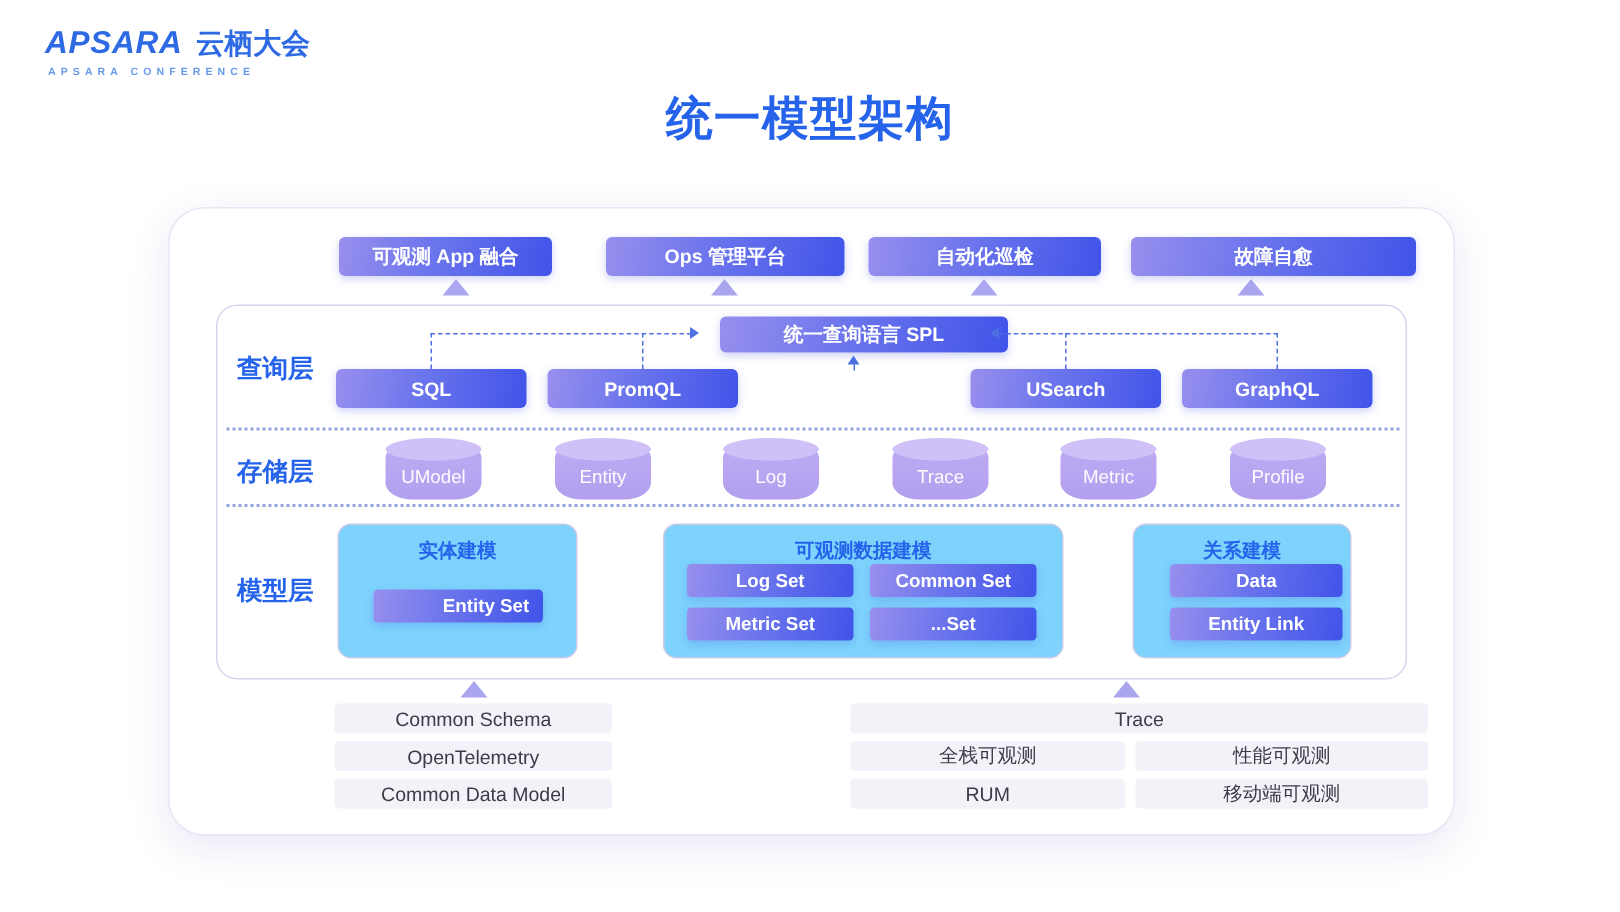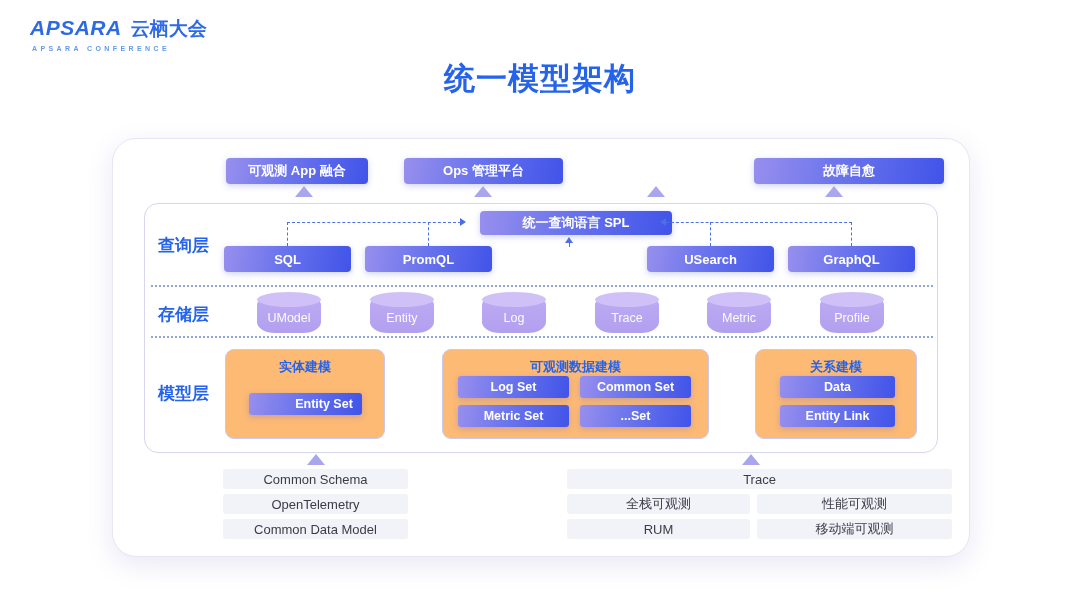--- a/index.html
+++ b/index.html
@@ -60,21 +60,21 @@
   .cyl { position:absolute; top:95px; width:64px; height:34px;
          background:linear-gradient(180deg,#bcaaf3 0%,#b2a0ef 100%);
          border-radius:6px 6px 18px 18px / 6px 6px 11px 11px;
          display:flex; align-items:center; justify-content:center; }
   .cyl-top { position:absolute; left:0; top:-7px; width:64px; height:15px;
              border-radius:50%; background:#cfc1f8; }
   .cyl-label { position:relative; color:rgba(255,255,255,.96); font-size:12.5px;
                font-weight:400; padding-top:4px; }
 
   
-  .model-box { position:absolute; top:145px; height:90px; background:#fdba74;
+  .model-box { position:absolute; top:145px; height:90px; background:#7dd3fc;
                border:1px solid #c9c9ea; border-radius:9px; }
   .model-box-title { position:absolute; top:8px; left:0; right:0; text-align:center;
                      color:#2563eb; font-size:13px; font-weight:800; }
 
   
   .pill { position:absolute; height:20px; background:#f2f2f9; border-radius:3px;
           color:#3c3c46; font-size:13px; display:flex; align-items:center;
           justify-content:center; white-space:nowrap; }
 </style>
 </head>
@@ -89,20 +89,21 @@
     </div>
     <div class="logo-sub">APSARA CONFERENCE</div>
   </div>
 
   <div class="title">统一模型架构</div>
 
   <div class="outer-card">
 
     <div class="gbtn" style="left:113px;top:19px;width:142px;">可观测 App 融合</div>
     <div class="gbtn" style="left:291px;top:19px;width:159px;">Ops 管理平台</div>
+    <div class="gbtn" style="left:466px;top:19px;width:155px;">自动化巡检</div>
     <div class="gbtn" style="left:641px;top:19px;width:190px;">故障自愈</div>
     <div class="tri-up" style="left:182px;top:47px;"></div>
     <div class="tri-up" style="left:361px;top:47px;"></div>
     <div class="tri-up" style="left:534px;top:47px;"></div>
     <div class="tri-up" style="left:712px;top:47px;"></div>
 
     <div class="inner-card">
 
       <div class="layer-label" style="top:30px;">查询层</div>
 
@@ -163,21 +164,21 @@
       </div>
 
       <div class="model-box" style="left:297px;width:267px;">
         <div class="model-box-title">可观测数据建模</div>
         <div class="gbtn small" style="left:15px;top:26px;width:111px;">Log Set</div>
         <div class="gbtn small" style="left:137px;top:26px;width:111px;">Common Set</div>
         <div class="gbtn small" style="left:15px;top:55px;width:111px;">Metric Set</div>
         <div class="gbtn small" style="left:137px;top:55px;width:111px;">...Set</div>
       </div>
 
-      <div class="model-box" style="left:610px;width:162px;">
+      <div class="model-box" style="left:610px;width:146px;">
         <div class="model-box-title">关系建模</div>
         <div class="gbtn small" style="left:24px;top:26px;width:115px;">Data</div>
         <div class="gbtn small" style="left:24px;top:55px;width:115px;">Entity Link</div>
       </div>
     </div>
 
     <div class="tri-up" style="left:194px;top:315px;"></div>
     <div class="tri-up" style="left:629px;top:315px;"></div>
 
     <div class="pill" style="left:110px;top:330px;width:185px;">Common Schema</div>

